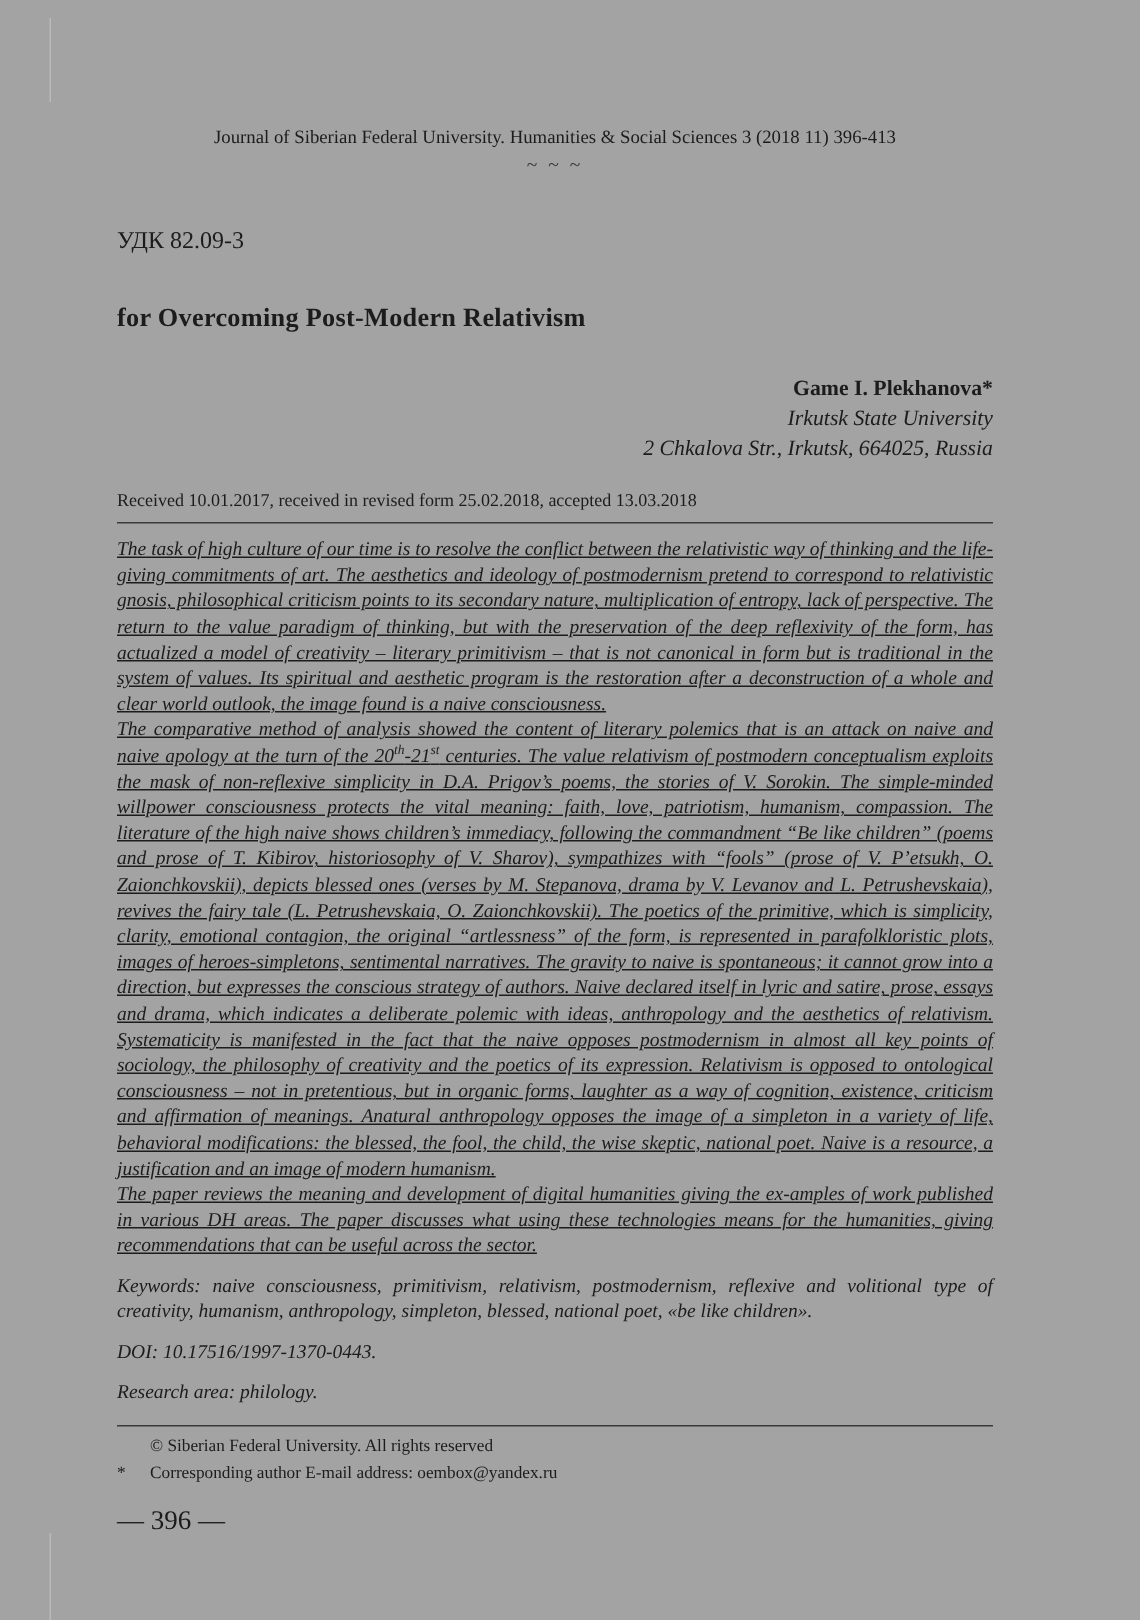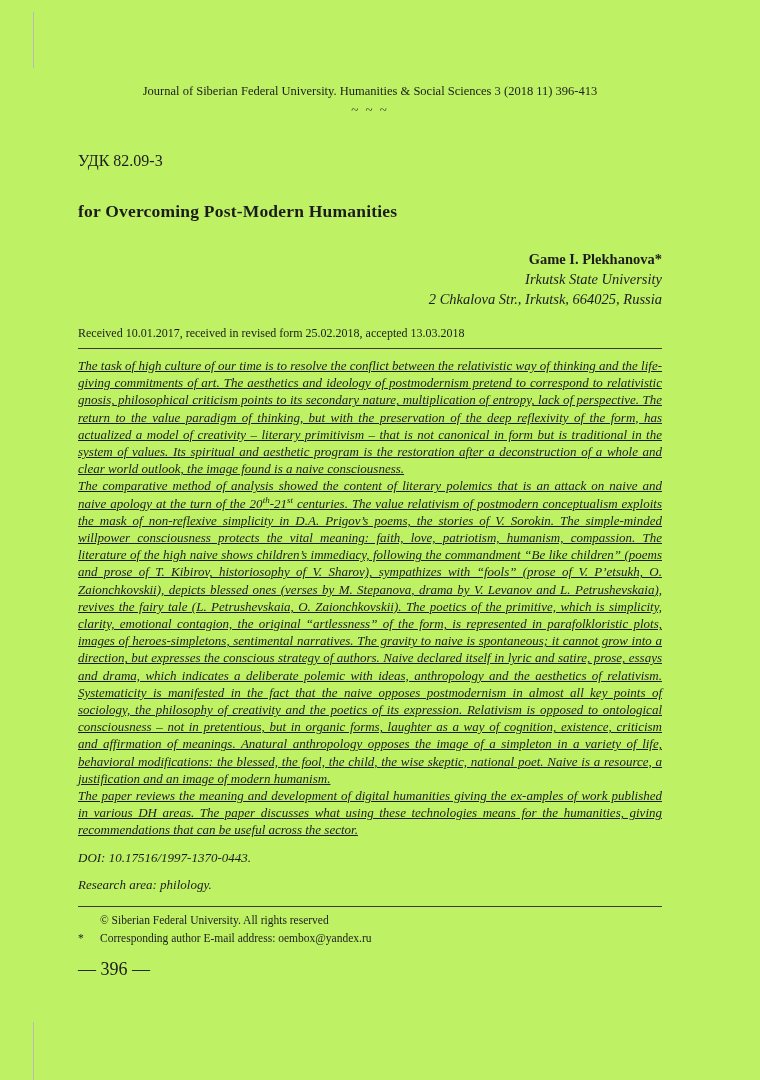--- a/index.html
+++ b/index.html
@@ -1,20 +1,20 @@
 <!DOCTYPE html>
 <html><head>
 <meta charset="utf-8">
 <style>
   html, body { margin: 0; padding: 0; background: #ffffff; }
   .page {
     position: relative;
     width: 760px;
     height: 1080px;
-    background: #bef264;
+    background: #a3a3a3;
     font-family: "Liberation Serif", serif;
     color: #1c1c1c;
     overflow: hidden;
   }
   .scan-mark {
     position: absolute;
     width: 1px;
     background: #b9b9b9;
   }
   .scan-mark.top { left: 33px; top: 12px; height: 56px; }
@@ -112,39 +112,40 @@
   <div class="scan-mark bottom"></div>
 
   <div class="content">
 
     <div class="journal-header">Journal of Siberian Federal University. Humanities &amp; Social Sciences 3 (2018 11) 396-413</div>
     <div class="separator">~ ~ ~</div>
 
     <div class="udk">УДК 82.09-3</div>
 
     <div class="article-title">
-      <div>for Overcoming Post-Modern Humanities</div>
+      <div>for Overcoming Post-Modern Relativism</div>
     </div>
 
     <div class="author-block">
       <div class="author-name">Game I. Plekhanova*</div>
       <div class="author-affiliation">Irkutsk State University</div>
       <div class="author-address">2 Chkalova Str., Irkutsk, 664025, Russia</div>
     </div>
 
     <div class="received">Received 10.01.2017, received in revised form 25.02.2018, accepted 13.03.2018</div>
 
     <hr class="divider">
 
     <div class="abstract">
       <p>The task of high culture of our time is to resolve the conflict between the relativistic way of thinking and the life-giving commitments of art. The aesthetics and ideology of postmodernism pretend to correspond to relativistic gnosis, philosophical criticism points to its secondary nature, multiplication of entropy, lack of perspective. The return to the value paradigm of thinking, but with the preservation of the deep reflexivity of the form, has actualized a model of creativity – literary primitivism – that is not canonical in form but is traditional in the system of values. Its spiritual and aesthetic program is the restoration after a deconstruction of a whole and clear world outlook, the image found is a naive consciousness.</p>
       <p><span>The comparative method of analysis showed the content of literary polemics that is an attack on naive and naive apology at the turn of the 20</span><sup>th</sup><span>-21</span><sup>st</sup><span> centuries. The value relativism of postmodern conceptualism exploits the mask of non-reflexive simplicity in D.A. Prigov’s poems, the stories of V. Sorokin. The simple-minded willpower consciousness protects the vital meaning: faith, love, patriotism, humanism, compassion. The literature of the high naive shows children’s immediacy, following the commandment “Be like children” (poems and prose of T. Kibirov, historiosophy of V. Sharov), sympathizes with “fools” (prose of V. P’etsukh, O. Zaionchkovskii), depicts blessed ones (verses by M. Stepanova, drama by V. Levanov and L. Petrushevskaia), revives the fairy tale (L. Petrushevskaia, O. Zaionchkovskii). The poetics of the primitive, which is simplicity, clarity, emotional contagion, the original “artlessness” of the form, is represented in parafolkloristic plots, images of heroes-simpletons, sentimental narratives. The gravity to naive is spontaneous; it cannot grow into a direction, but expresses the conscious strategy of authors. Naive declared itself in lyric and satire, prose, essays and drama, which indicates a deliberate polemic with ideas, anthropology and the aesthetics of relativism. Systematicity is manifested in the fact that the naive opposes postmodernism in almost all key points of sociology, the philosophy of creativity and the poetics of its expression. Relativism is opposed to ontological consciousness – not in pretentious, but in organic forms, laughter as a way of cognition, existence, criticism and affirmation of meanings. Anatural anthropology opposes the image of a simpleton in a variety of life, behavioral modifications: the blessed, the fool, the child, the wise skeptic, national poet. Naive is a resource, a justification and an image of modern humanism.</span></p>
       <p>The paper reviews the meaning and development of digital humanities giving the ex-amples of work published in various DH areas. The paper discusses what using these technologies means for the humanities, giving recommendations that can be useful across the sector.</p>
     </div>
 
+    <div class="keywords">Keywords: naive consciousness, primitivism, relativism, postmodernism, reflexive and volitional type of creativity, humanism, anthropology, simpleton, blessed, national poet, «be like children».</div>
     <div class="doi">DOI: 10.17516/1997-1370-0443.</div>
     <div class="research-area">Research area: philology.</div>
 
     <hr class="divider-footer">
 
     <div class="footnotes">
       <div class="copyright-line">© Siberian Federal University. All rights reserved</div>
       <div class="footnote-row">
         <span class="footnote-marker">*</span>
         <span>Corresponding author E-mail address: oembox@yandex.ru</span>

